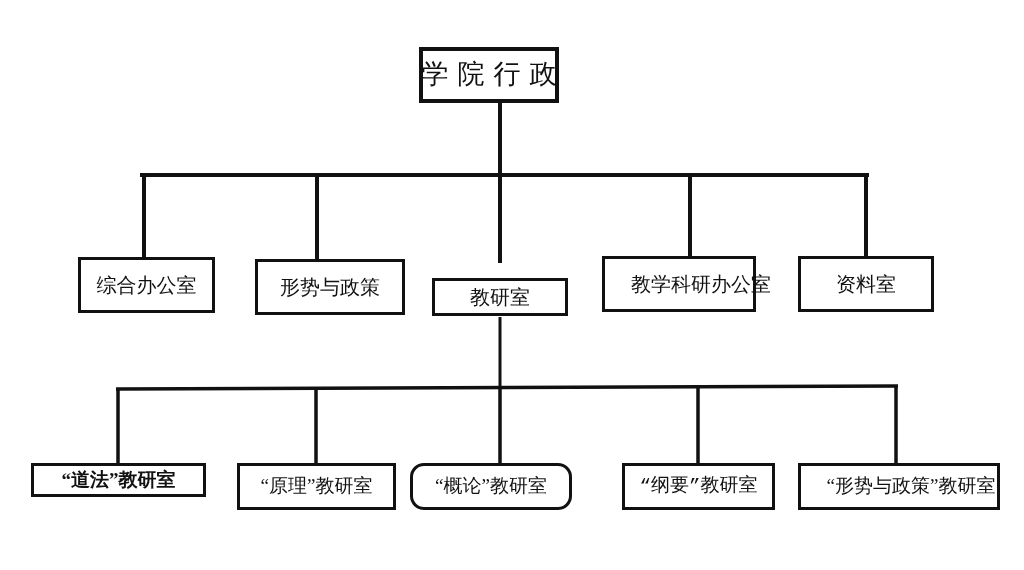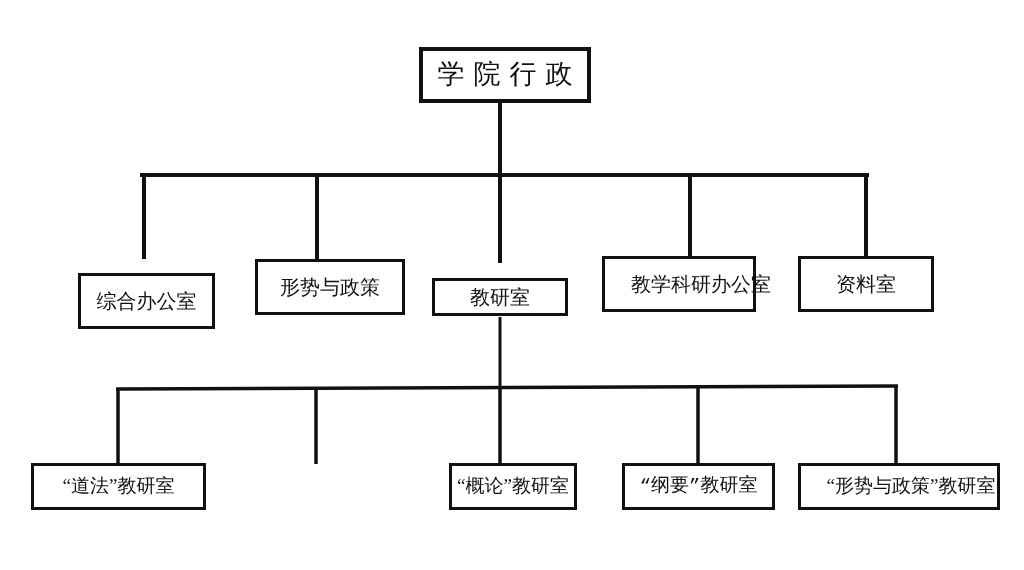--- a/index.html
+++ b/index.html
@@ -76,50 +76,53 @@
       <line x1="116" y1="389" x2="898" y2="386" stroke-width="3.5"></line>
 
       <line x1="118" y1="389" x2="118" y2="464" stroke-width="3.5"></line>
       <line x1="316" y1="388" x2="316" y2="464" stroke-width="3.5"></line>
       <line x1="500" y1="388" x2="500" y2="464" stroke-width="3.5"></line>
       <line x1="698" y1="387" x2="698" y2="464" stroke-width="3.5"></line>
       <line x1="896" y1="387" x2="896" y2="464" stroke-width="3.5"></line>
     </g>
   </svg>
 
-  <div class="node root" style="left:419px; top:47px; width:172px; height:56px;">
+  <div class="node root" style="left:419px; top:47px; width:140px; height:56px;">
     <span>学院行政</span>
   </div>
 
-  <div class="node level2" style="left:78px; top:257px; width:137px; height:56px;margin-top:16px;">
+  <div class="node level2" style="left:78px; top:257px; width:137px; height:56px;">
     <span>综合办公室</span>
   </div>
 
   <div class="node level2" style="left:255px; top:259px; width:150px; height:56px;">
     <span>形势与政策</span>
   </div>
 
   <div class="node level2" style="left:432px; top:278px; width:136px; height:38px;align-items:center;">
     <span>教研室</span>
   </div>
 
   <div class="node level2" style="left:602px; top:256px; width:154px; height:56px;padding-left:44px;">
     <span>教学科研办公室</span>
   </div>
 
   <div class="node level2" style="left:798px; top:256px; width:136px; height:56px;">
     <span>资料室</span>
   </div>
 
-  <div class="node level3" style="left:31px; top:463px; width:175px; height:47px;">
+  <div class="node level3" style="left:31px; top:463px; width:175px; height:34px;font-weight:bold;">
     <span>“道法”教研室</span>
   </div>
 
+  <div class="node level3" style="left:237px; top:463px; width:159px; height:47px;">
+    <span>“原理”教研室</span>
+  </div>
 
-  <div class="node level3" style="left:449px; top:463px; width:128px; height:47px;">
+  <div class="node level3" style="left:410px; top:463px; width:162px; height:47px;border-radius:14px;">
     <span>“概论”教研室</span>
   </div>
 
   <div class="node level3" style="left:622px; top:463px; width:153px; height:47px;font-family:Liberation Mono, monospace;">
     <span>“纲要”教研室</span>
   </div>
 
   <div class="node level3" style="left:798px; top:463px; width:202px; height:47px;padding-left:24px;">
     <span>“形势与政策”教研室</span>
   </div>

